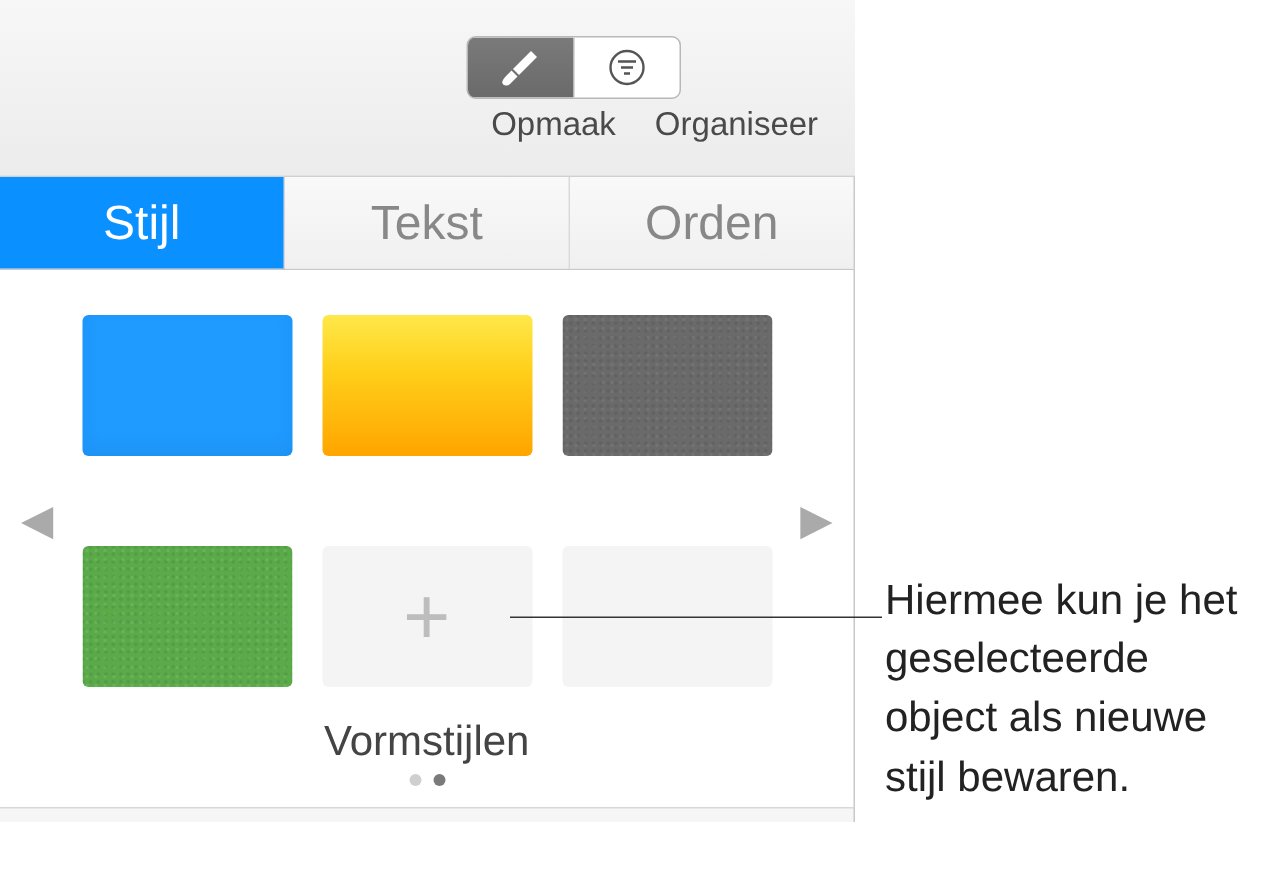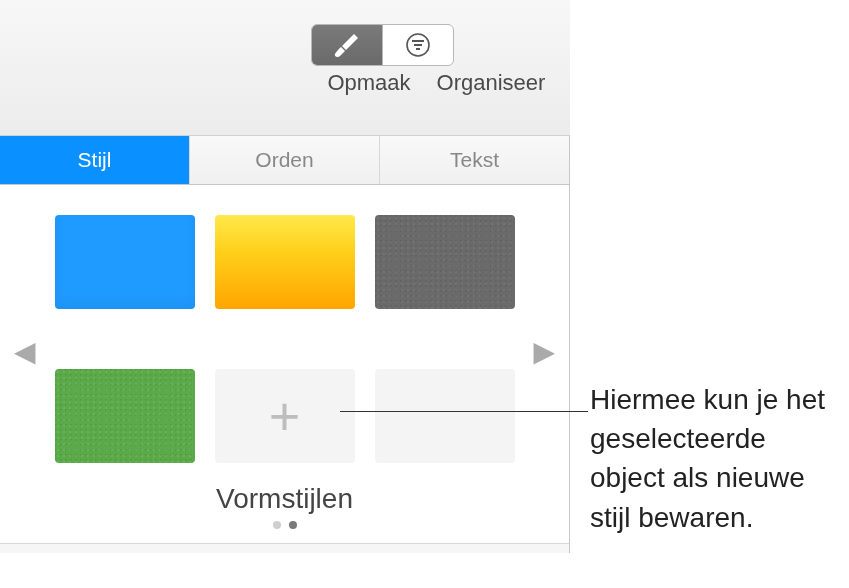--- a/index.html
+++ b/index.html
@@ -12,21 +12,21 @@
       background: #ffffff;
       width: 849px;
       height: 588px;
       position: relative;
     }
     .panel {
       width: 570px;
       position: relative;
     }
     .toolbar-area {
-      height: 136px;
+      height: 118px;
       background: linear-gradient(to bottom, #f7f7f7, #ececec);
       border-bottom: 1px solid #d0d0d0;
       position: relative;
     }
     .segmented-control {
       position: absolute;
       top: 24px;
       left: 311px;
       display: flex;
       border: 1px solid #b8b8b8;
@@ -70,21 +70,21 @@
       width: 128px;
     }
     .tabs {
       display: flex;
       border-bottom: 1px solid #c8c8c8;
     }
     .tab {
       flex: 1;
       text-align: center;
       padding: 12px 0;
-      font-size: 21px;
+      font-size: 32px;
       color: #888;
       background: linear-gradient(to bottom, #f9f9f9, #f0f0f0);
       border-right: 1px solid #d8d8d8;
       cursor: pointer;
     }
     .tab:last-child {
       border-right: 1px solid #c8c8c8;
     }
     .tab.active {
       background: #0a91ff;
@@ -224,22 +224,22 @@
       </div>
     </div>
     <div class="segment-labels">
       <span>Opmaak</span>
       <span>Organiseer</span>
     </div>
   </div>
 
   <div class="tabs">
     <div class="tab active">Stijl</div>
+    <div class="tab">Tekst</div>
     <div class="tab">Orden</div>
-    <div class="tab">Tekst</div>
   </div>
 
   <div class="styles-area">
     <div class="arrow arrow-left">◀</div>
     <div class="arrow arrow-right">▶</div>
 
     <div class="styles-grid">
       <div class="swatch swatch-blue"></div>
       <div class="swatch swatch-yellow"></div>
       <div class="swatch swatch-gray"></div>

